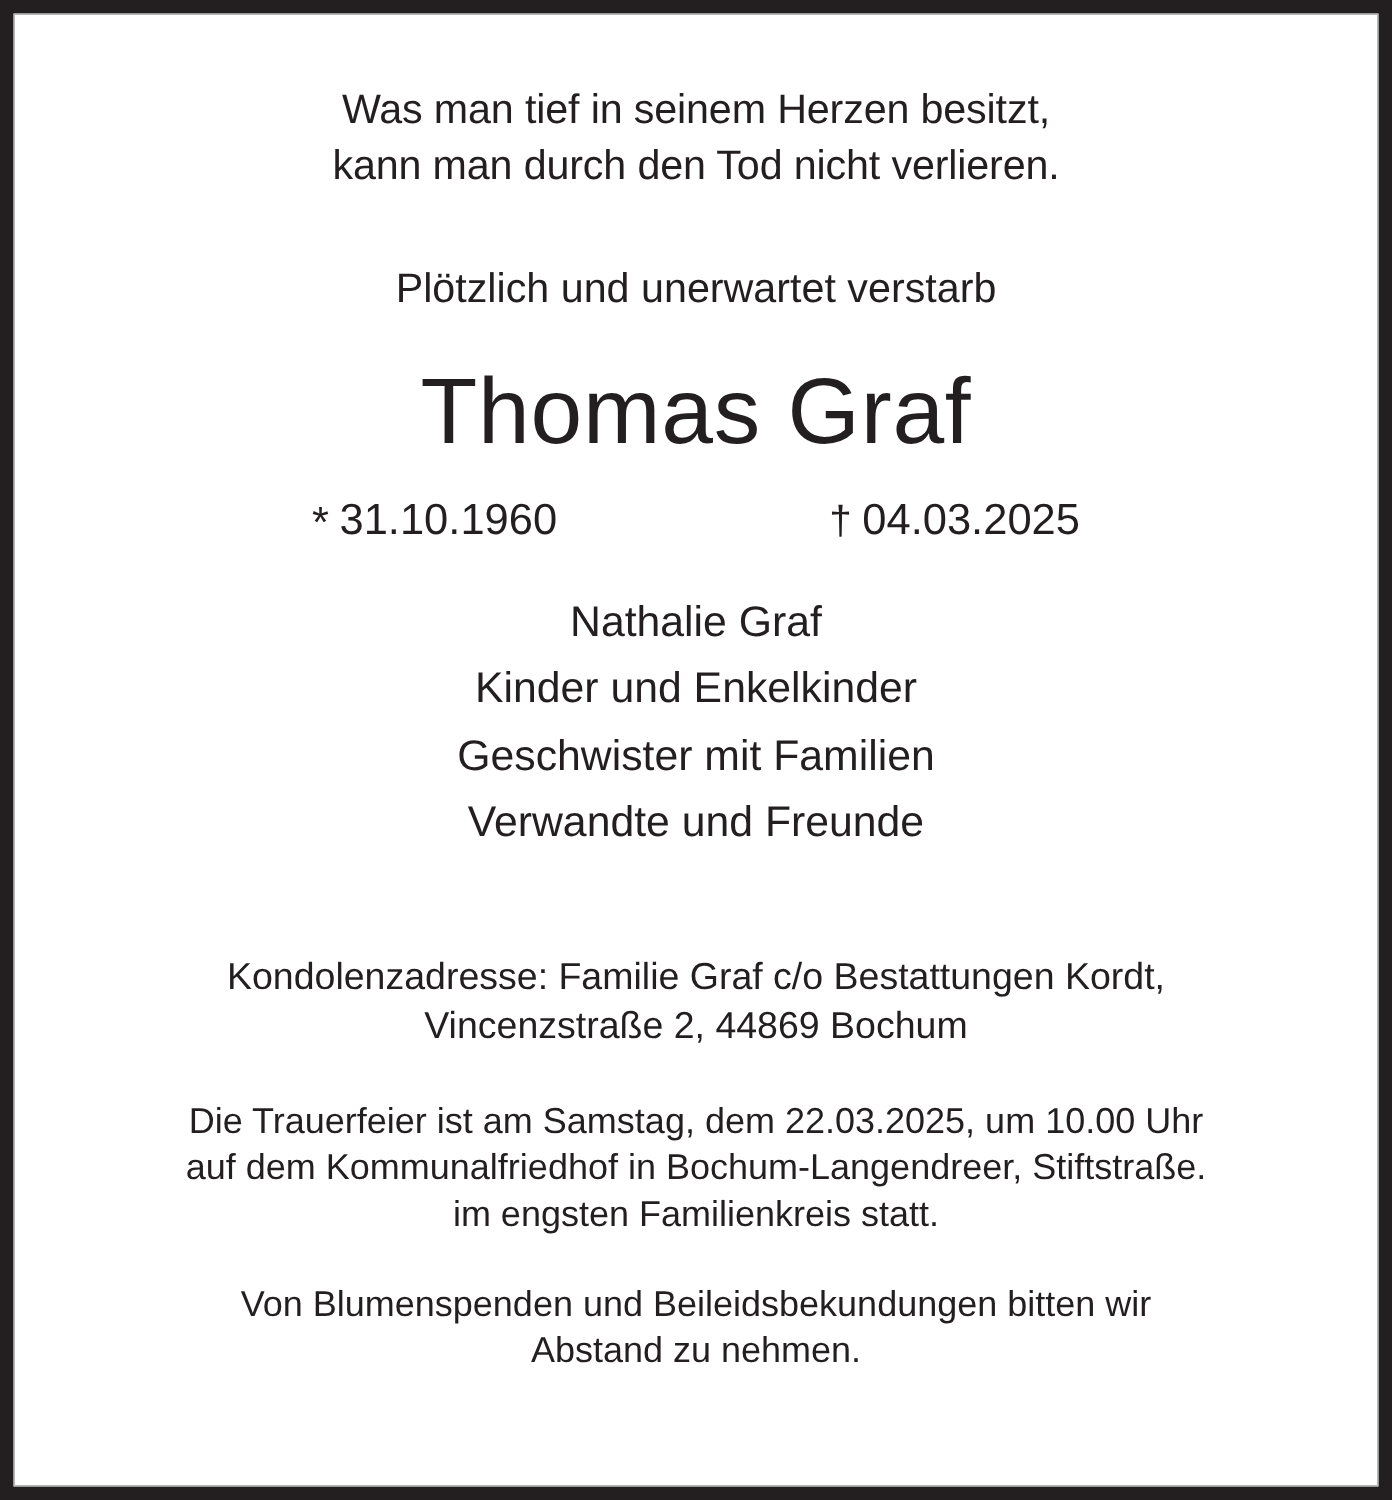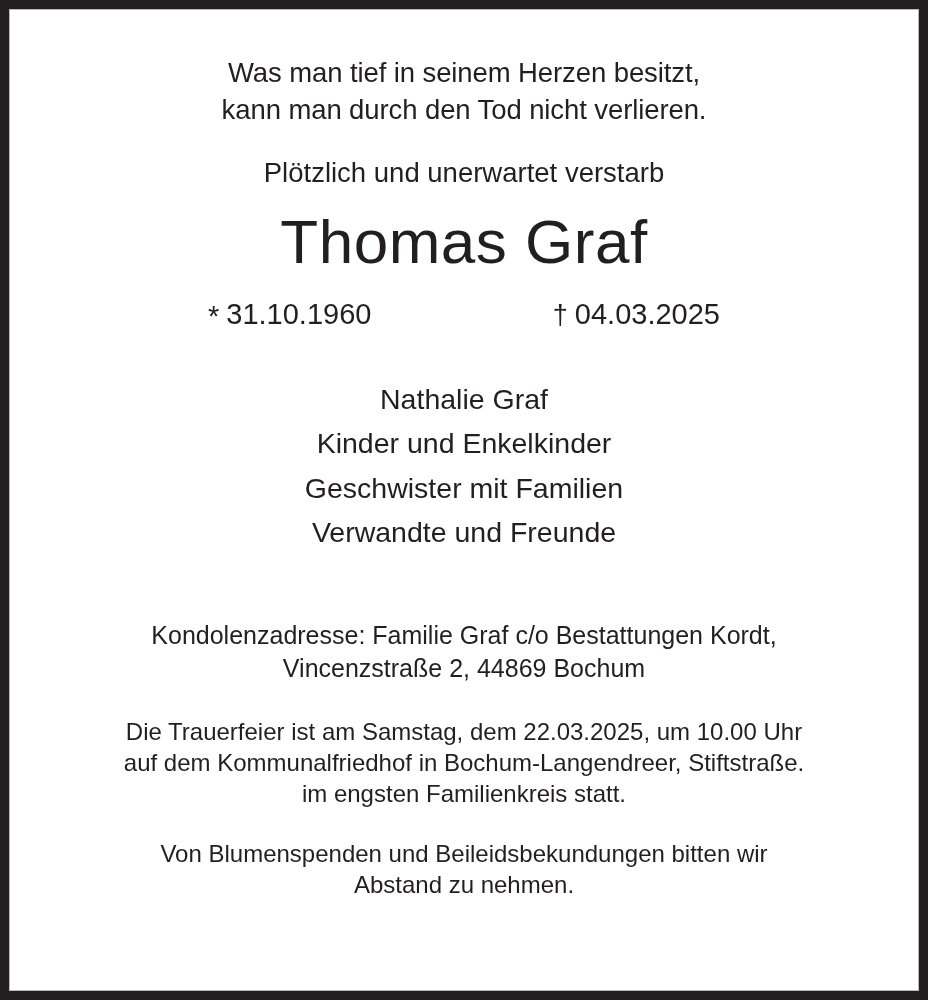--- a/index.html
+++ b/index.html
@@ -46,28 +46,28 @@
 
   
   .epigraph {
     font-size: 27.5px;
     line-height: 1.33;
     letter-spacing: -0.1px;
   }
 
   
   .intro {
-    margin-top: 27px;
+    margin-top: 46px;
     font-size: 27.5px;
     line-height: 1.3;
   }
 
   
   .deceased-name {
-    margin-top: 20px;
+    margin-top: 34px;
     font-size: 62px;
     line-height: 1.0;
     font-weight: 400;
     letter-spacing: 0.5px;
   }
 
   
   .life-dates {
     margin-top: 26px;
     width: 512px;
@@ -89,21 +89,21 @@
 
   
   .mourn-heading {
     margin-top: 62px;
     font-size: 28.5px;
     line-height: 1.2;
   }
 
   
   .mourners {
-    margin-top: 44px;
+    margin-top: 27px;
     font-size: 28.5px;
     line-height: 1.56;
   }
 
   
   .condolence {
     margin-top: 64px;
     font-size: 25px;
     line-height: 1.34;
   }

